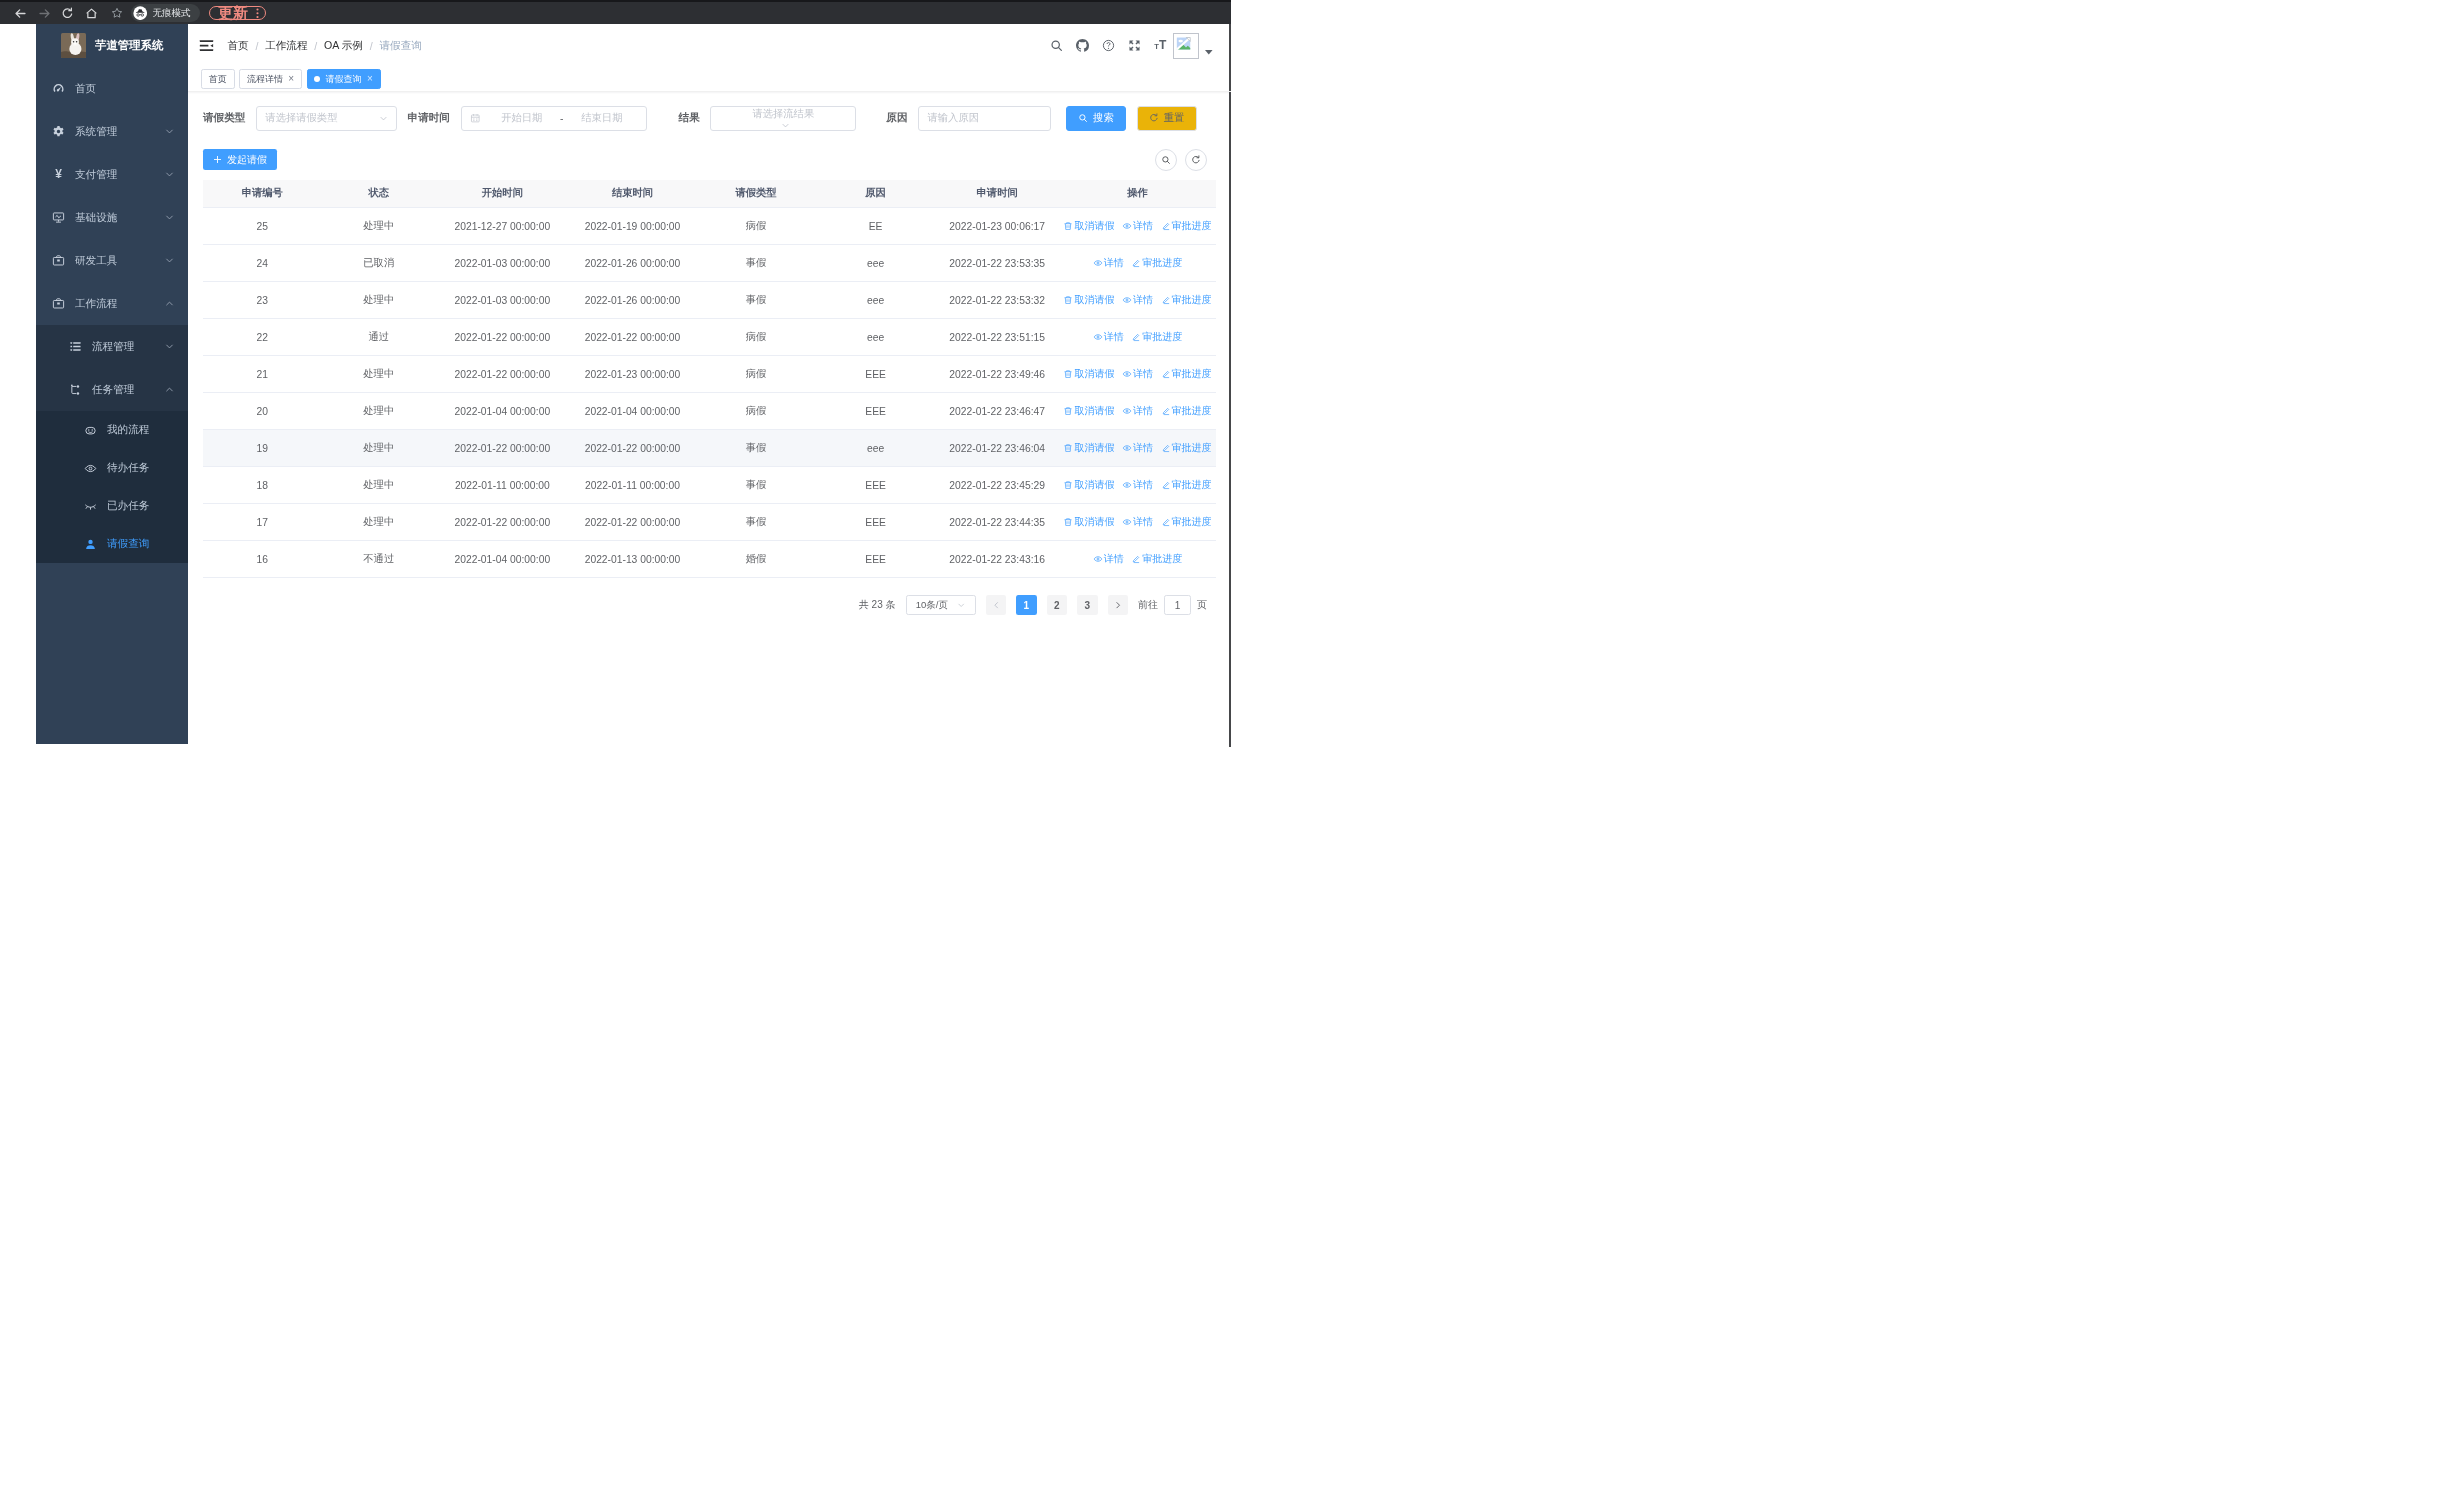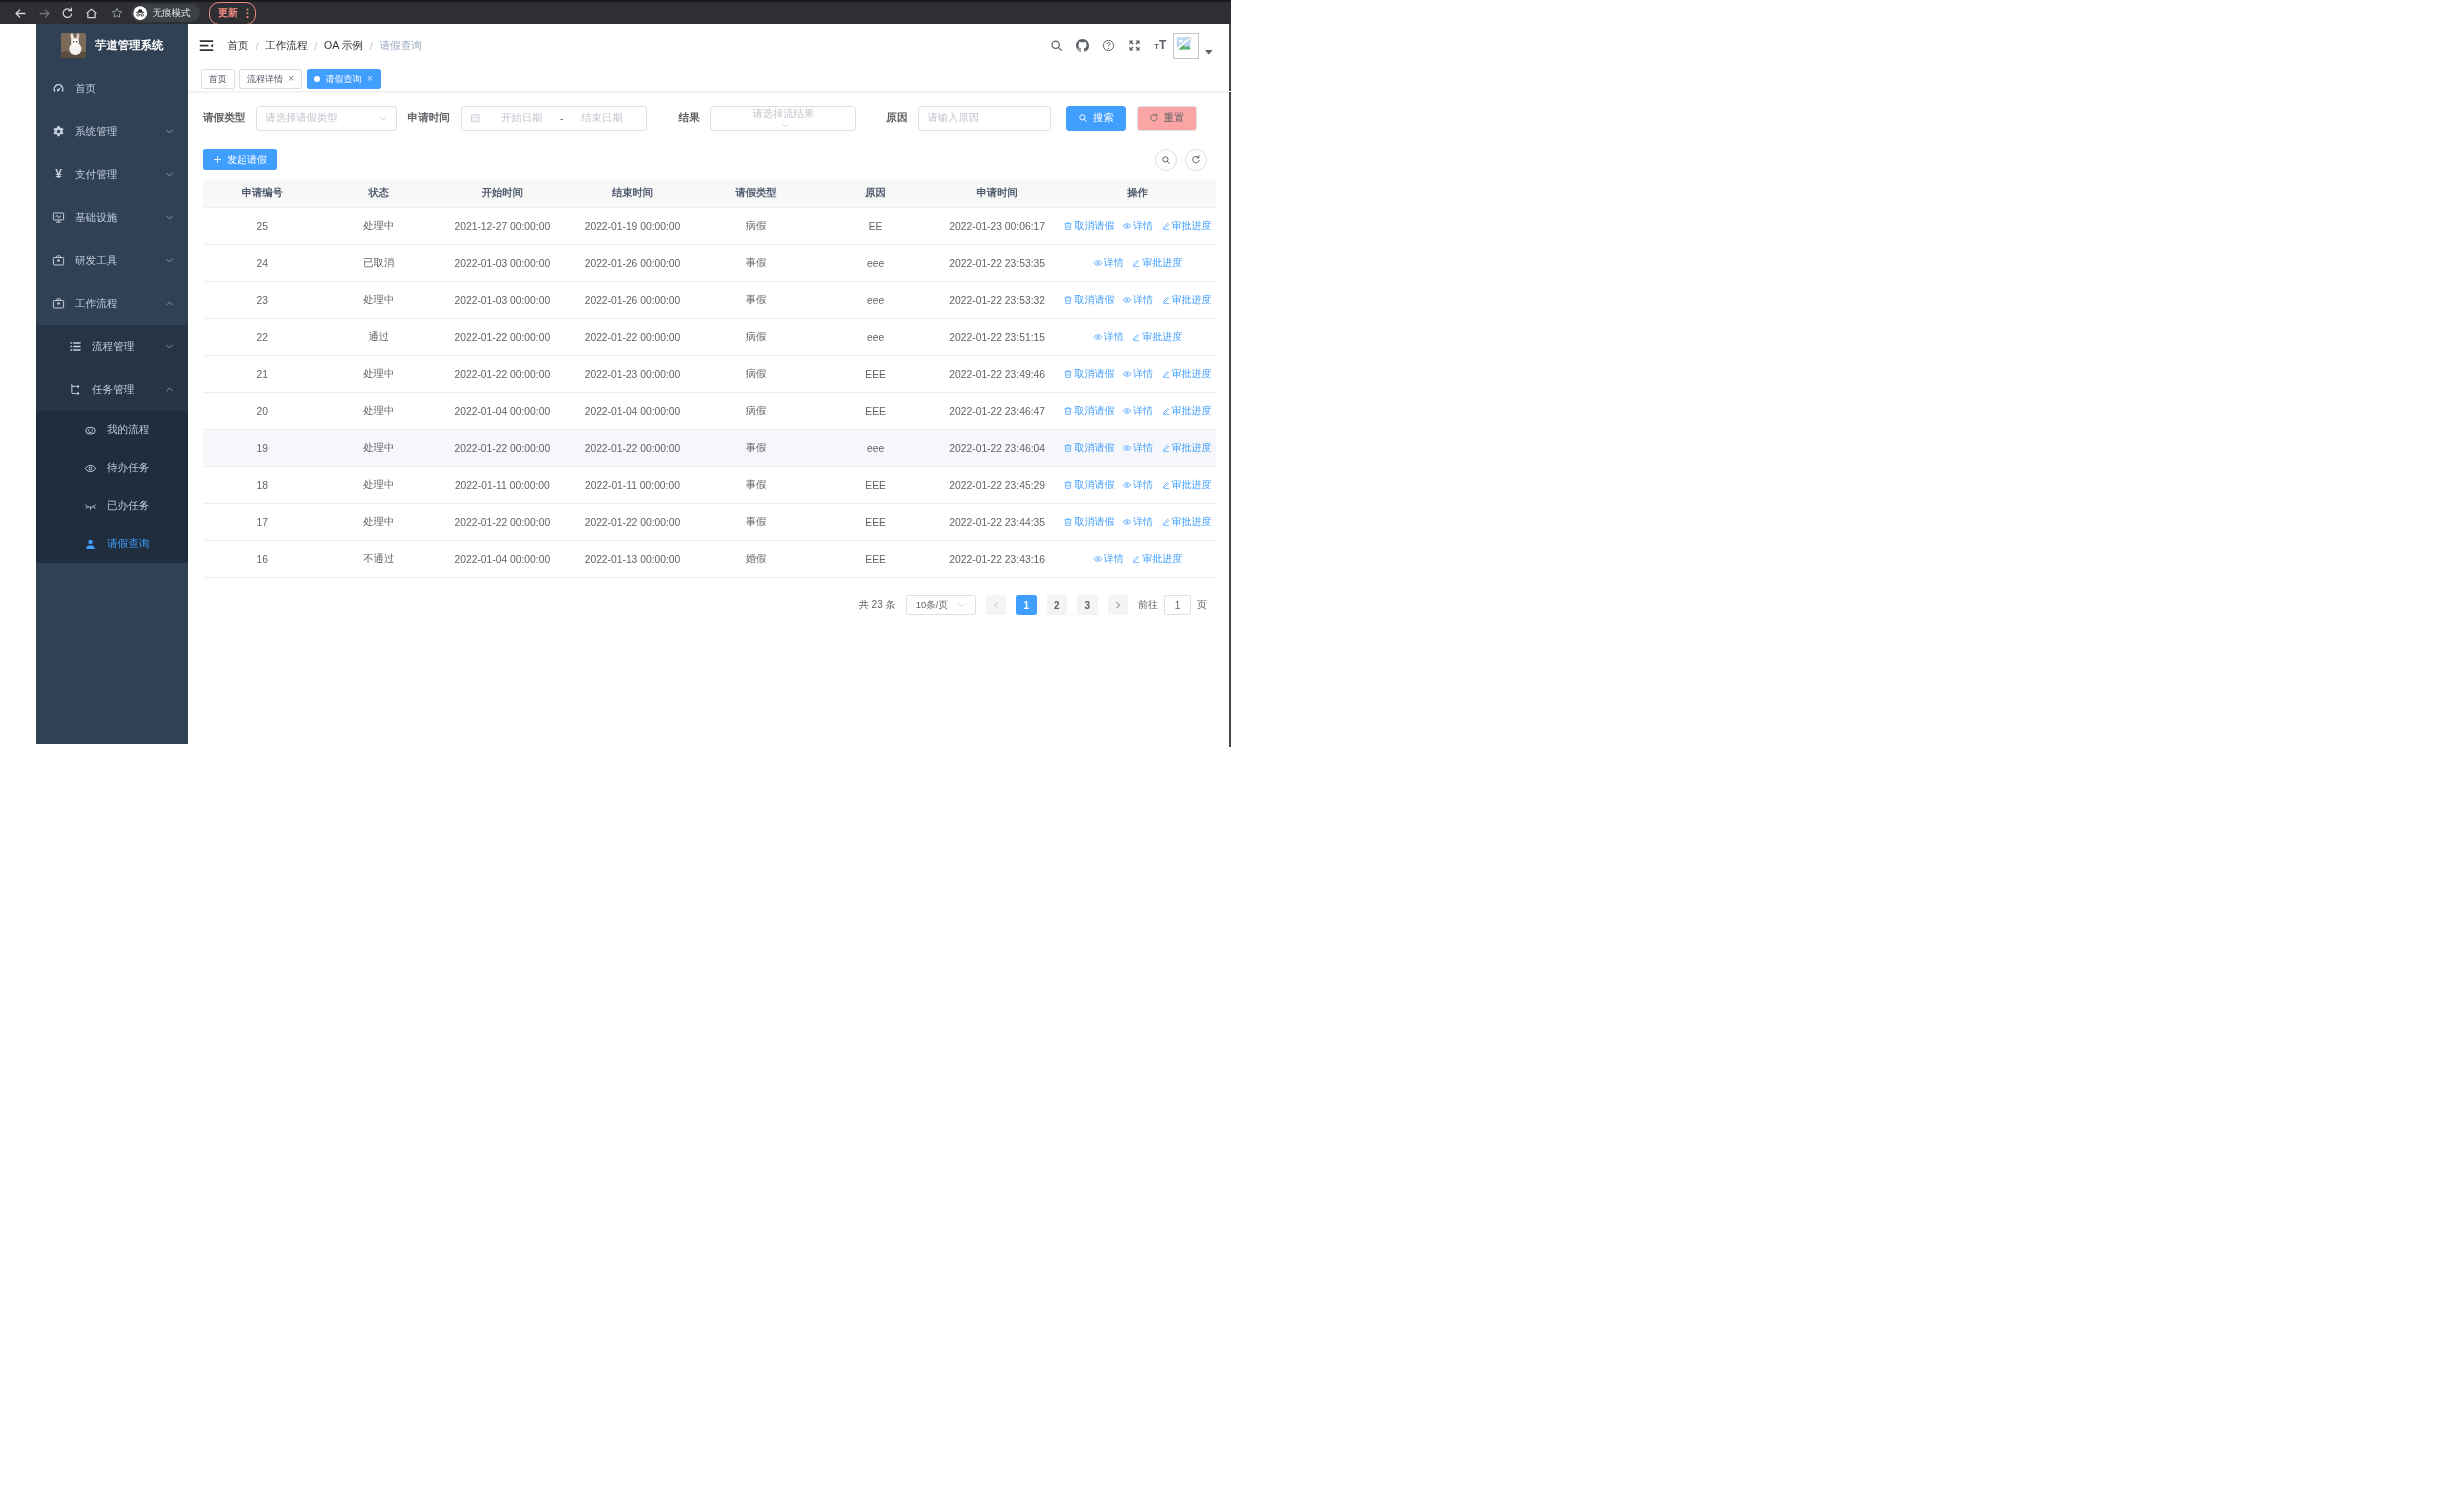--- a/index.html
+++ b/index.html
@@ -15,22 +15,22 @@
   .url-pill { flex:1; height:17.5px; background:#1e1f23; border-radius:9px;
     display:flex; align-items:center; padding:0 10px; margin:0 9px; font-size:9.5px; color:#9aa0a6; min-width:0; }
   .url-pill .warn { width:10px; height:10px; color:#9aa0a6; margin-right:4.6px; }
   .url-divider { width:0.8px; height:10px; background:#5f6368; margin:0 6.8px; }
   .url-host { color:#e8eaed; font-weight:600; }
   .url-path { color:#9aa0a6; }
   .star-ic { width:12px; height:12px; color:#9aa0a6; margin:0 7.6px; }
   .incog-pill { height:18px; background:#3c4043; color:#e8eaed; border-radius:9px;
     display:flex; align-items:center; gap:5.3px; padding:0 9px 0 2.3px; font-size:9.5px; white-space:nowrap; }
   .incog-pill .iicon { width:14.4px; height:14.4px; }
-  .update-pill { height:23px; border:1.1px solid #ef8a80; color:#ef8a80; border-radius:10px;
-    display:flex; align-items:center; gap:7.6px; padding:0 6.8px 0 8.4px; font-size:10px; font-weight:700; margin-left:9px; white-space:nowrap; }
+  .update-pill { height:14px; border:1.1px solid #ef8a80; color:#ef8a80; border-radius:10px;
+    display:flex; align-items:center; gap:7.6px; padding:0 6.8px 0 8.4px; font-size:15px; font-weight:700; margin-left:9px; white-space:nowrap; }
   .dots-ic { width:3px; height:10.6px; }
 
   
   .app { display:flex; height:720px;padding-left:36px; }
   .window-edge { position:absolute; right:0; top:24px; bottom:0; width:2.3px; background:#46474a; }
 
   
   .sidebar { width:152px; background:#304156; flex-shrink:0; color:#bfcbd9; overflow:hidden; }
   .logo-row { height:43px; display:flex; align-items:center; padding-left:25px; gap:9px; }
   .logo-img { width:25px; height:25px; border-radius:1.5px; overflow:hidden; flex-shrink:0; }
@@ -76,21 +76,21 @@
     display:flex; align-items:center; padding:0 8.4px; font-size:10.3px; color:#c0c4cc; }
   .f-box .ph { flex:1; white-space:nowrap; overflow:hidden; }
   .f-box .sel-chev { width:9px; height:9px; color:#c0c4cc; margin-left:4.6px; flex-shrink:0; }
   .f-box .cal { width:10.6px; height:10.6px; margin-right:6px; flex-shrink:0; }
   .f-box .d-ph { flex:1; text-align:center; white-space:nowrap; }
   .f-box .d-sep { color:#606266; margin:0 3px; }
   .btn { height:25px; border-radius:3px; font-size:10.3px; display:inline-flex; align-items:center; gap:4.6px;
     padding:0 11.4px; cursor:pointer; white-space:nowrap; }
   .btn .bicon { width:10px; height:10px; }
   .btn-primary { background:#409eff; border:0.8px solid #409eff; color:#fff; }
-  .btn-plain { background:#fca5a5; border:0.8px solid #dcdfe6; color:#606266; }
+  .btn-plain { background:#eab308; border:0.8px solid #dcdfe6; color:#606266; }
 
   .action-row { display:flex; align-items:center; justify-content:space-between; margin-bottom:9px; }
   .create-btn { height:21px; border-radius:2.3px; background:#409eff; color:#fff; font-size:10px;
     display:inline-flex; align-items:center; gap:5px; padding:0 10px; cursor:pointer; border:none; }
   .create-btn .bicon { width:9px; height:9px; }
   .mini-circles { display:flex; gap:7.6px; padding-right:9px; }
   .circle-btn { width:22px; height:22px; border-radius:50%; border:0.8px solid #dcdfe6; background:#fff;
     display:flex; align-items:center; justify-content:center; color:#46494d; cursor:pointer; }
   .circle-btn .bicon { width:10px; height:10px; }
 

